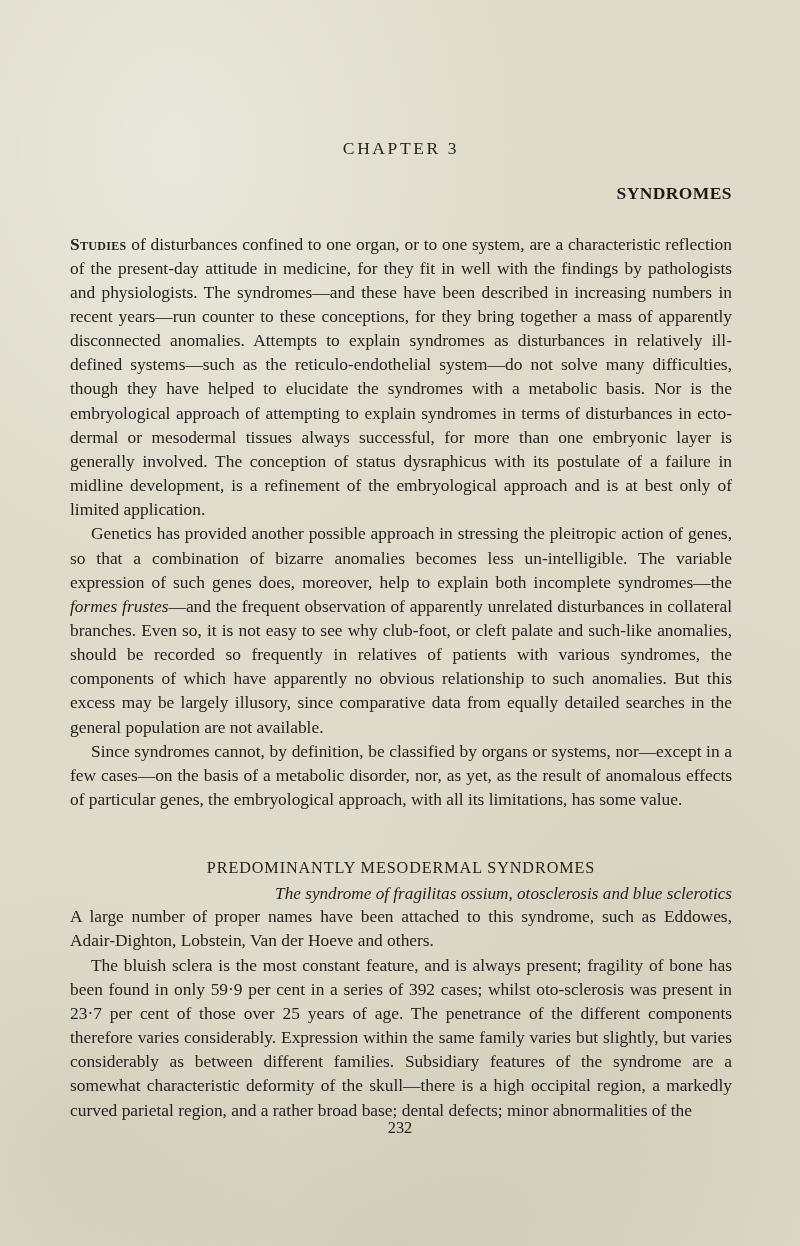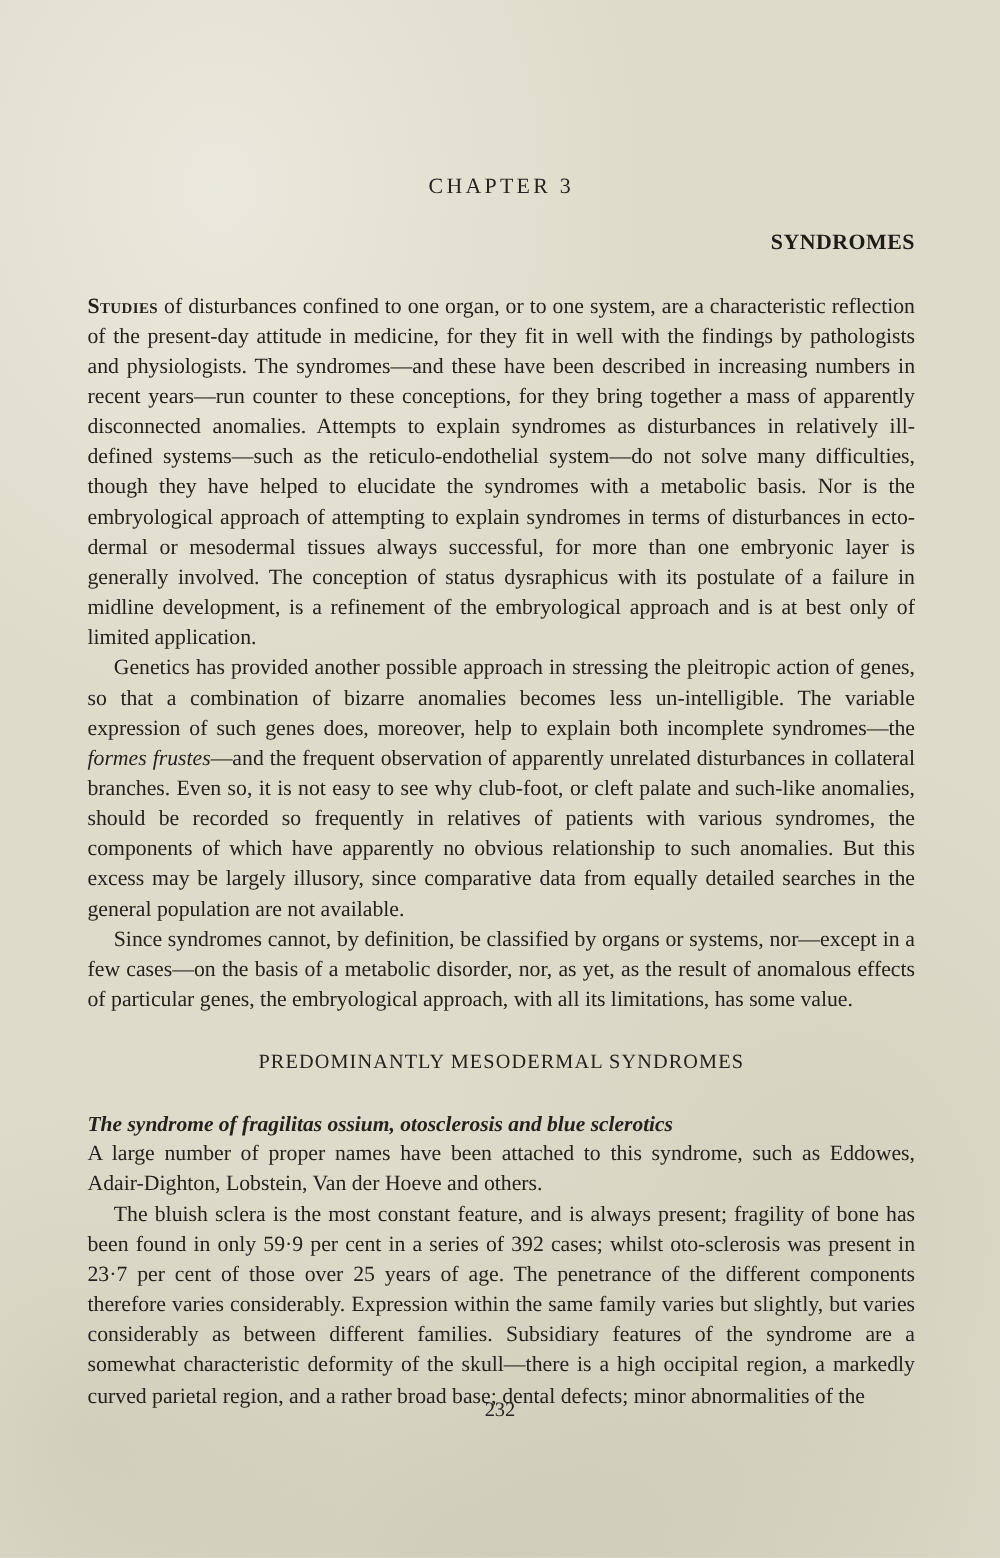--- a/index.html
+++ b/index.html
@@ -75,34 +75,33 @@
     font-weight: bold;
   }
   em, .italic {
     font-style: italic;
   }
 
   .major-heading {
     text-align: center;
     font-size: 16.2px;
     letter-spacing: 0.9px;
-    margin-top: 29px;
+    margin-top: 48px;
     margin-bottom: 0;
     line-height: 1.2;
     color: #24221d;
   }
   .sub-heading {
     font-size: 17.2px;
     font-style: italic;
-    margin-top: 30px;
+    margin-top: 5px;
     margin-bottom: 0;
     line-height: 1.2;
-    text-align: left;
+    text-align: right;
     color: #24221d;
-    font-weight: bold;
   }
   .after-subheading {
     margin-top: 9px;
   }
 
   .folio {
     position: absolute;
     left: 0;
     right: 0;
     top: 1118px;

